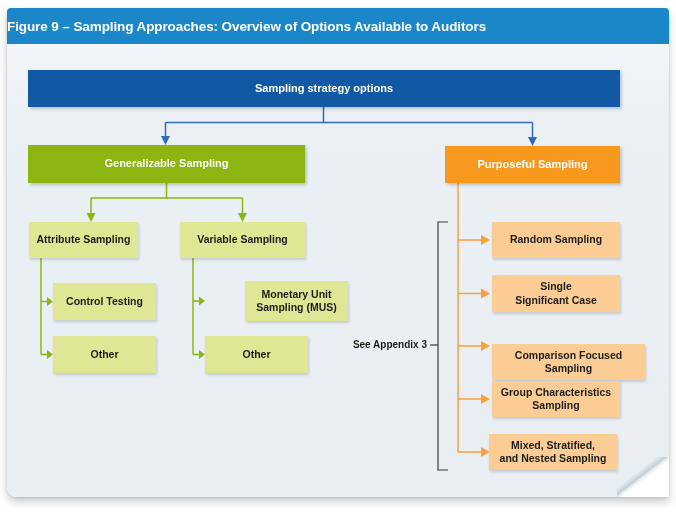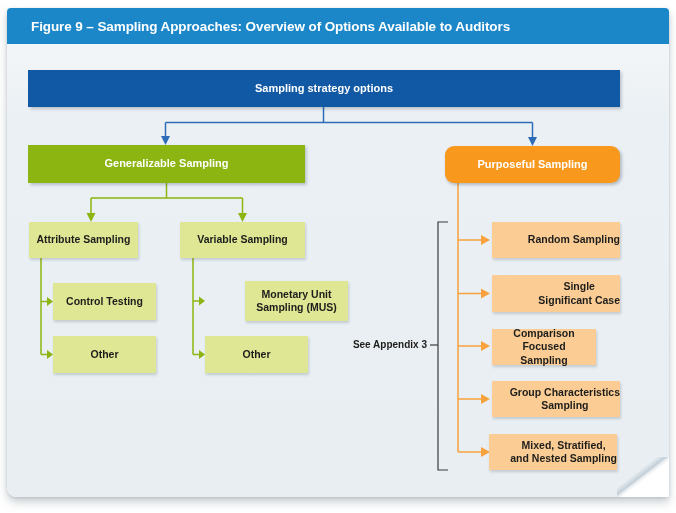--- a/index.html
+++ b/index.html
@@ -9,50 +9,50 @@
   }
   .card{
     position:absolute;left:7px;top:8px;width:662px;height:489px;
     background:linear-gradient(180deg,#f6f9fa 0%,#ebf0f4 22%,#e8eef2 100%);
     border-radius:4px 4px 0 9px;
     box-shadow:0 5px 10px rgba(96,115,130,.35),0 1px 3px rgba(0,0,0,.12);
   }
   .card-header{
     position:absolute;left:0;top:0;width:662px;height:36px;
     background:#1b87c9;border-radius:4px 4px 0 0;
-    display:flex;align-items:center;padding-left:24px;box-sizing:border-box;
+    display:flex;align-items:center;box-sizing:border-box;
     color:#ffffff;font-size:13.5px;font-weight:700;letter-spacing:-.1px;
   }
   
   .fold{
     position:absolute;right:0;bottom:0;width:52px;height:40px;
     background:linear-gradient(to bottom right,
       rgba(0,0,0,0) 38%, #c3cfd8 47%, #e9edf0 50%, #ffffff 55%, #ffffff 100%);
   }
   .node{
     position:absolute;display:flex;align-items:center;justify-content:center;
     text-align:center;font-weight:700;box-sizing:border-box;white-space:pre-line;
     line-height:1.25;
   }
   .node-dark{color:#ffffff;font-size:11px;box-shadow:1.5px 2px 3px rgba(40,60,80,.28);}
   .node-light{color:#1d1d1b;font-size:10.5px;box-shadow:1px 1.5px 2.5px rgba(40,60,80,.2);}
   .root-node{left:21px;top:62px;width:592px;height:37px;background:#1159a5;}
   .gen-node{left:21px;top:137px;width:277px;height:38px;background:#8cb511;}
-  .pur-node{left:438px;top:138px;width:175px;height:37px;background:#f8981d;border-radius:9px;}
+  .pur-node{left:438px;top:138px;width:175px;height:37px;background:#f8981d;}
   .lg{background:#dfe694;}
-  .lo{background:#fbcd95;justify-content:flex-end;}
+  .lo{background:#fbcd95;}
   .attr-node{left:22px;top:214px;width:109px;height:36px;text-align:center;}
   .var-node{left:173px;top:214px;width:125px;height:36px;}
   .ctrl-node{left:46px;top:275px;width:103px;height:37px;justify-content:center;}
   .oth1-node{left:46px;top:328px;width:103px;height:37px;}
   .mus-node{left:198px;top:273px;width:103px;height:40px;margin-left:40px;}
   .oth2-node{left:198px;top:328px;width:103px;height:37px;}
   .p0{left:485px;top:214px;width:128px;height:36px;}
   .p1{left:485px;top:267px;width:128px;height:37px;}
-  .p2{left:485px;top:321px;width:104px;height:36px;}
+  .p2{left:485px;top:336px;width:153px;height:36px;}
   .p3{left:485px;top:373px;width:128px;height:36px;}
   .p4{left:482px;top:426px;width:128px;height:36px;}
   .connectors{position:absolute;left:0;top:0;pointer-events:none;}
   .appendix-label{
     position:absolute;left:338px;top:330px;width:82px;height:14px;
     text-align:right;color:#1d1d1b;font-size:10px;font-weight:700;line-height:14px;
   }
 </style>
 </head>
 <body>

